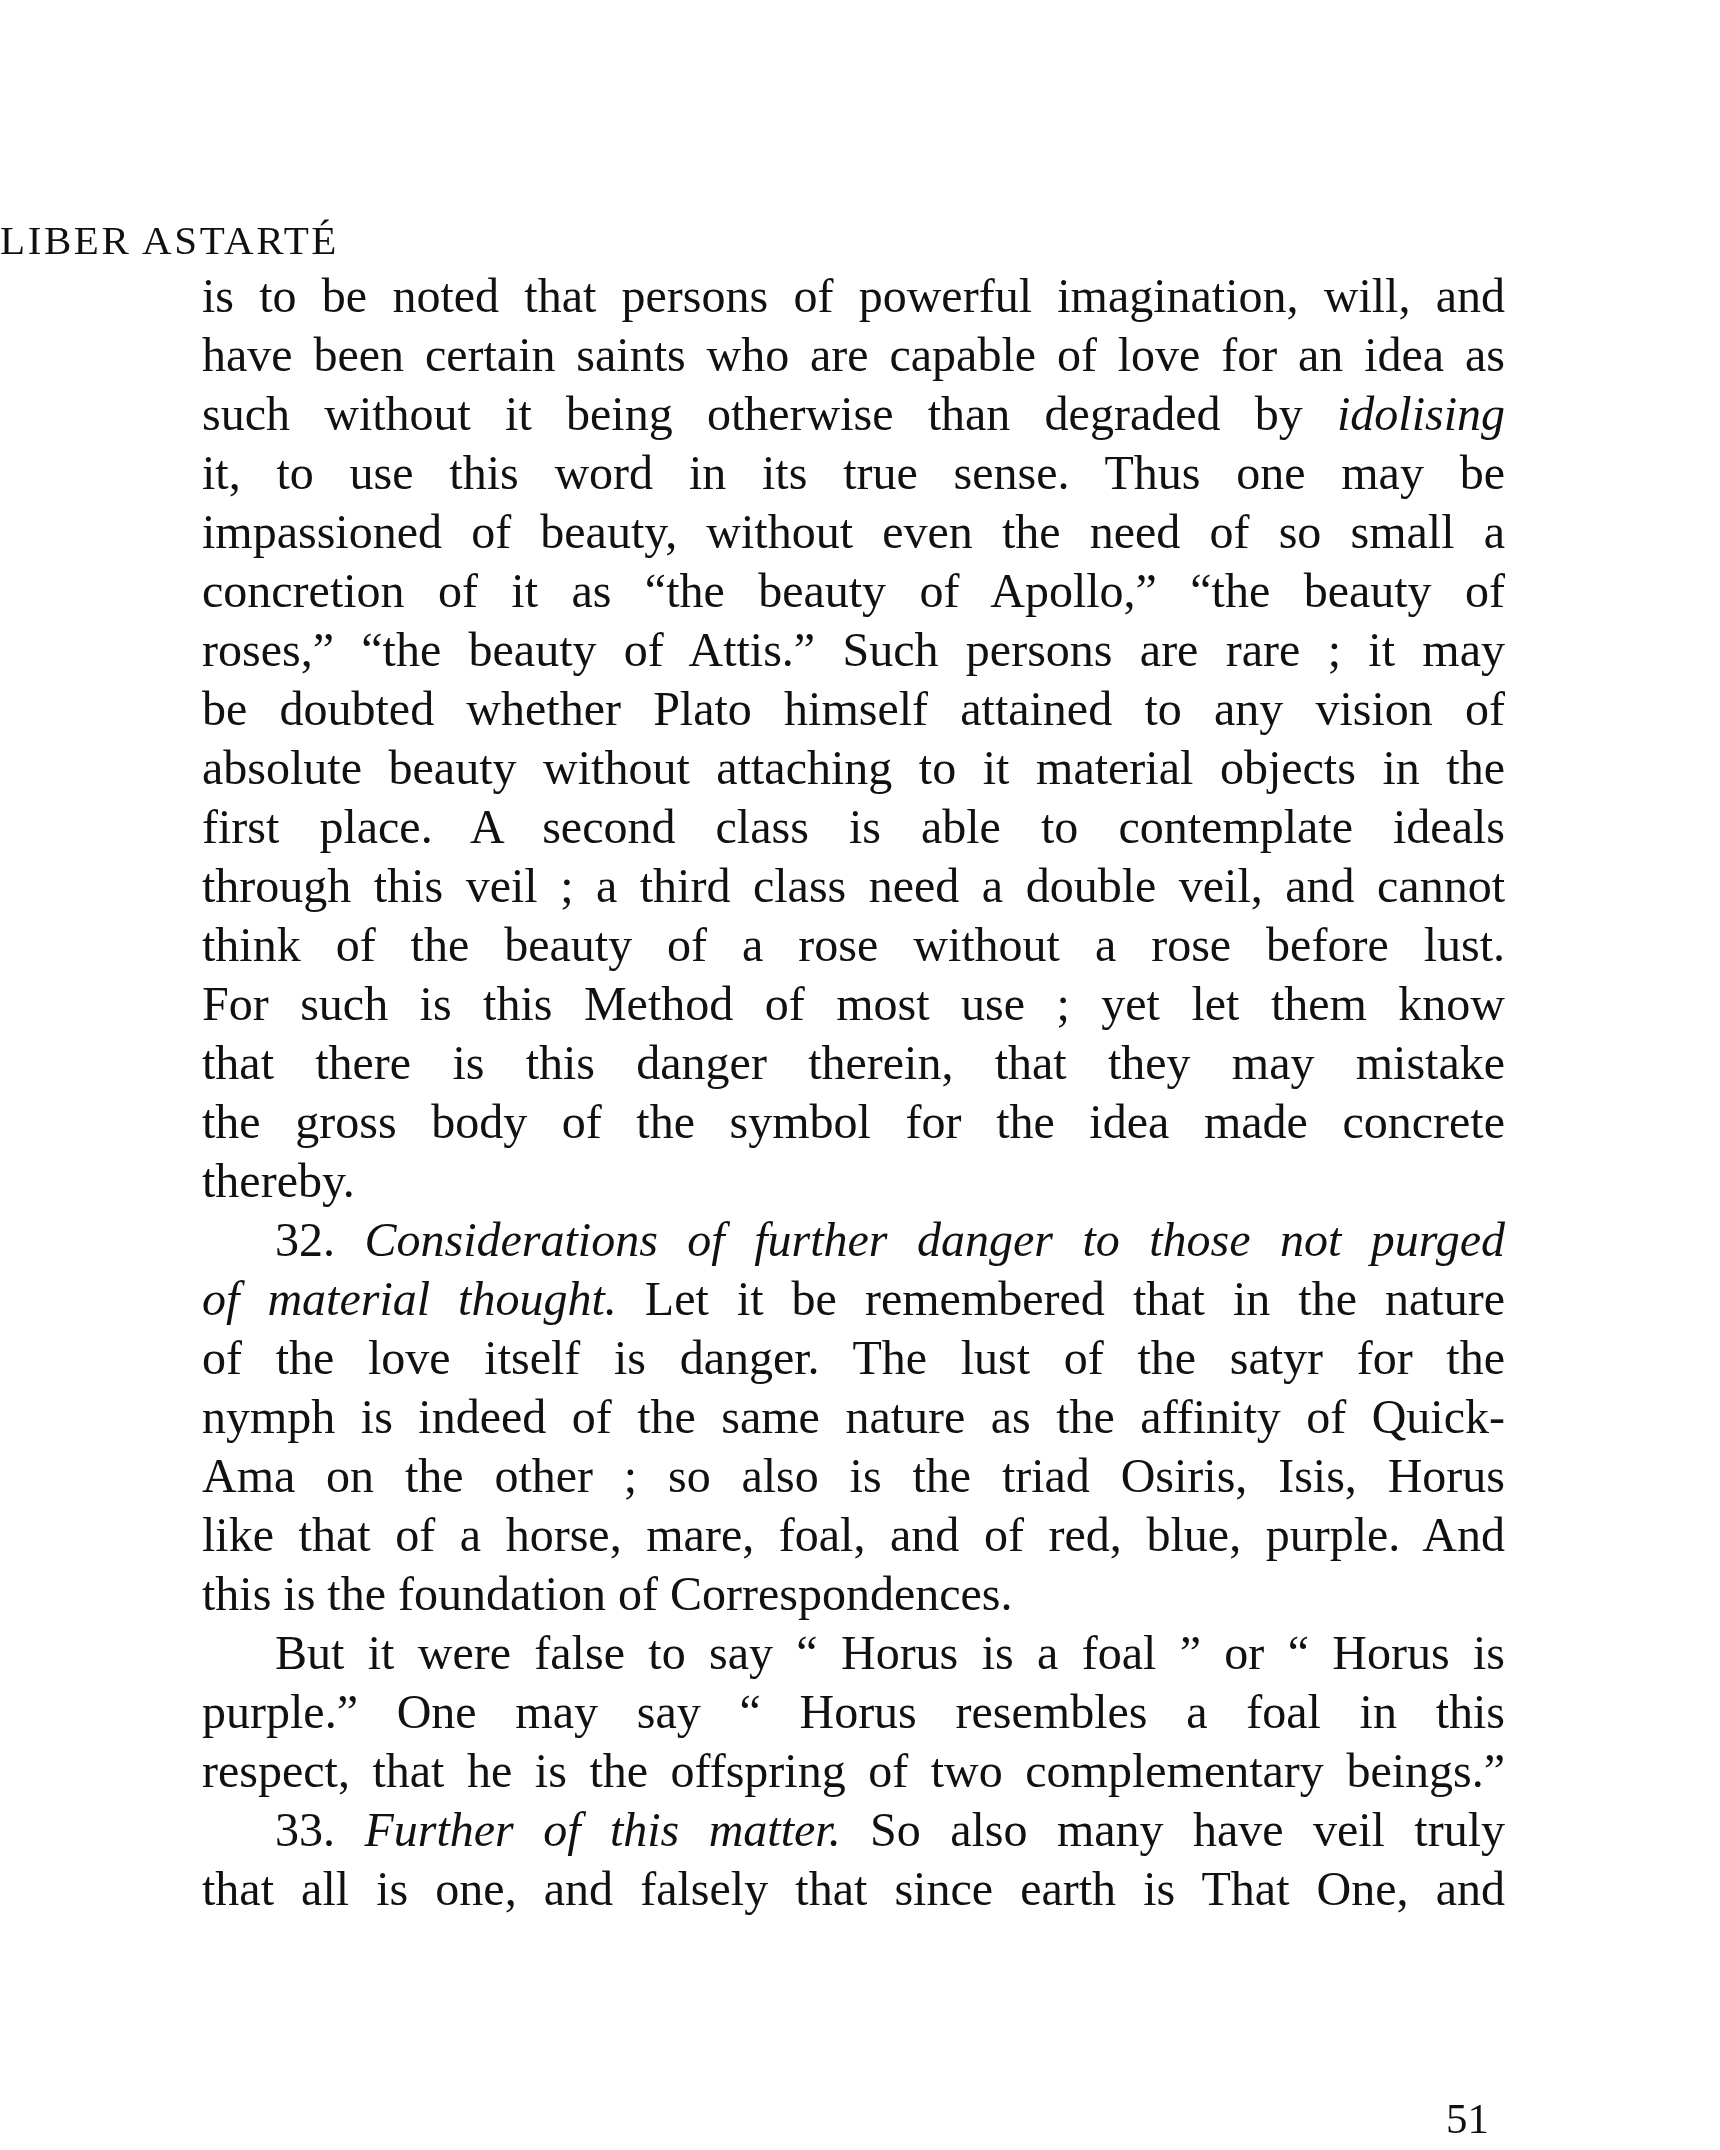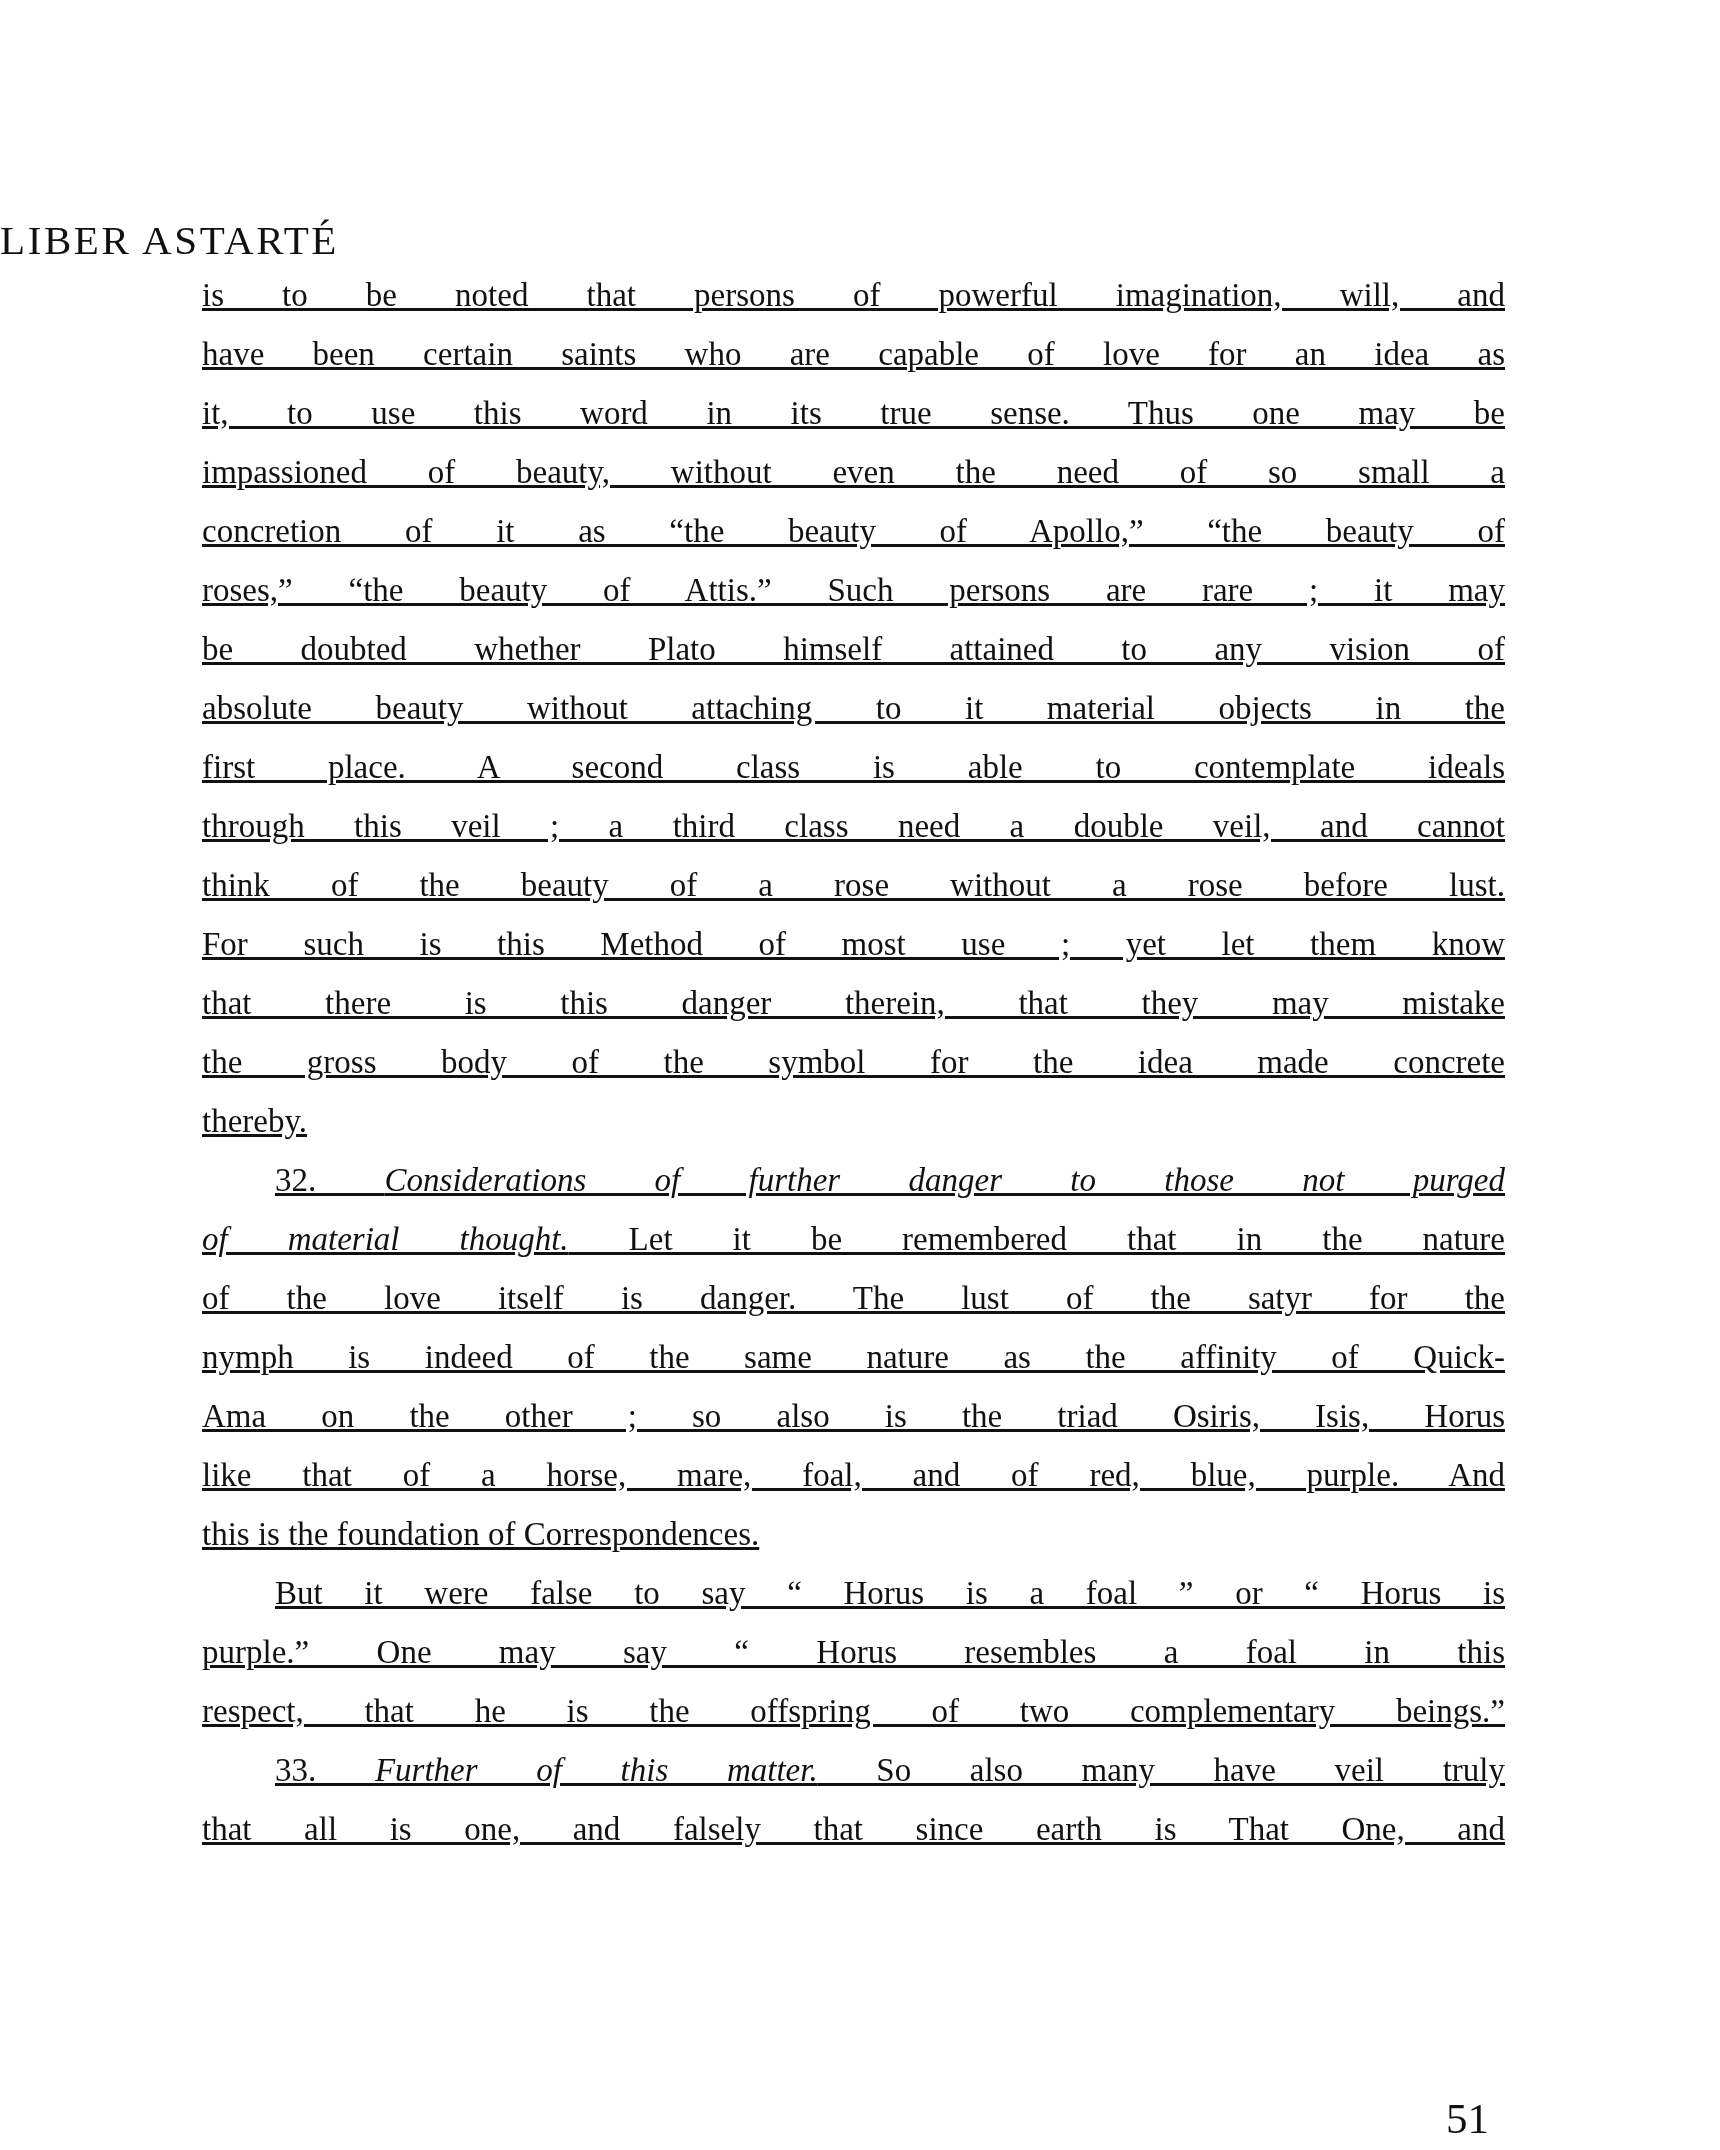--- a/index.html
+++ b/index.html
@@ -36,26 +36,25 @@
     .text-block {
       position: absolute;
       left: 202px;
       top: 266px;
       width: 1303px;
     }
     .line {
       display: block;
       height: 59px;
       line-height: 59px;
-      font-size: 33px;
+      font-size: 48px;
       text-align: justify;
       text-align-last: justify;
       white-space: nowrap;
       overflow: visible;
-      text-decoration: underline;
     }
     .line.last {
       text-align-last: left;
     }
     .line.indent {
       padding-left: 73px;
     }
     .line .it {
       font-style: italic;
     }
@@ -68,20 +67,21 @@
     }
   </style>
 </head>
 <body>
 
 <div class="page">
   <div class="running-head">LIBER ASTARTÉ</div>
   <div class="text-block" id="text-block">
       <div class="line"><span>is to be noted that persons of powerful imagination, will, and</span></div>
       <div class="line"><span>have been certain saints who are capable of love for an idea as</span></div>
+      <div class="line"><span>such without it being otherwise than degraded by </span><span class="it">idolising</span></div>
       <div class="line"><span>it, to use this word in its true sense.  Thus one may be</span></div>
       <div class="line"><span>impassioned of beauty, without even the need of so small a</span></div>
       <div class="line"><span>concretion of it as “the beauty of Apollo,” “the beauty of</span></div>
       <div class="line"><span>roses,” “the beauty of Attis.”  Such persons are rare ; it may</span></div>
       <div class="line"><span>be doubted whether Plato himself attained to any vision of</span></div>
       <div class="line"><span>absolute beauty without attaching to it material objects in the</span></div>
       <div class="line"><span>first place.  A second class is able to contemplate ideals</span></div>
       <div class="line"><span>through this veil ; a third class need a double veil, and cannot</span></div>
       <div class="line"><span>think of the beauty of a rose without a rose before lust.</span></div>
       <div class="line"><span>For such is this Method of most use ; yet let them know</span></div>

